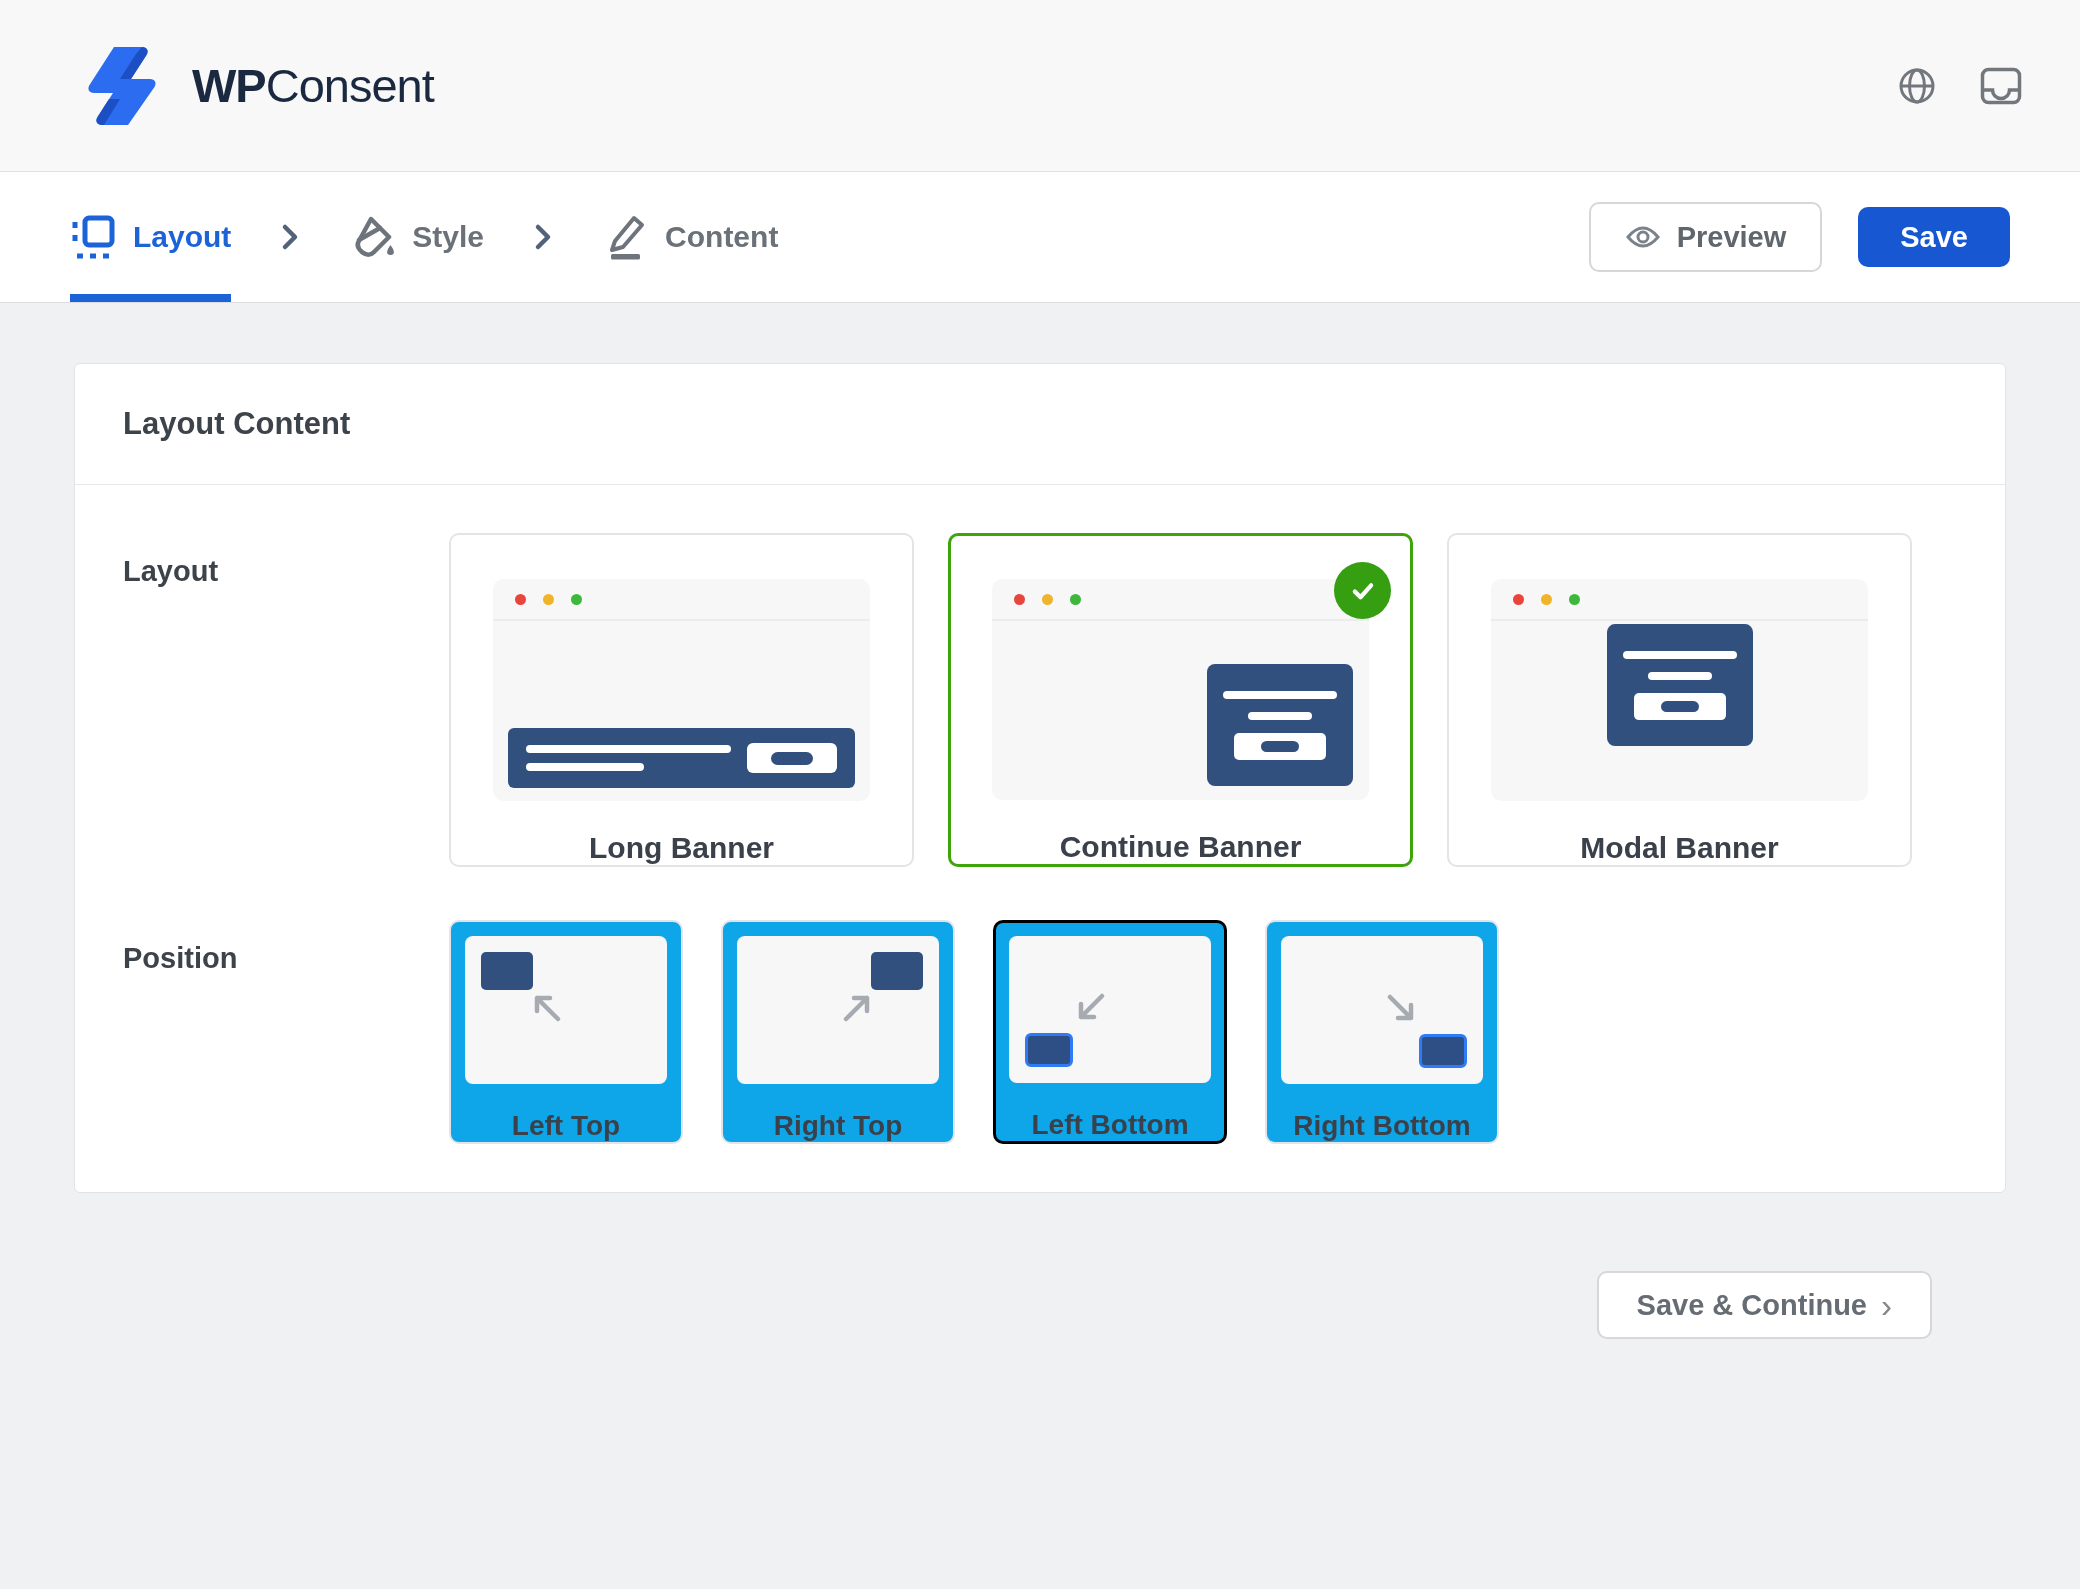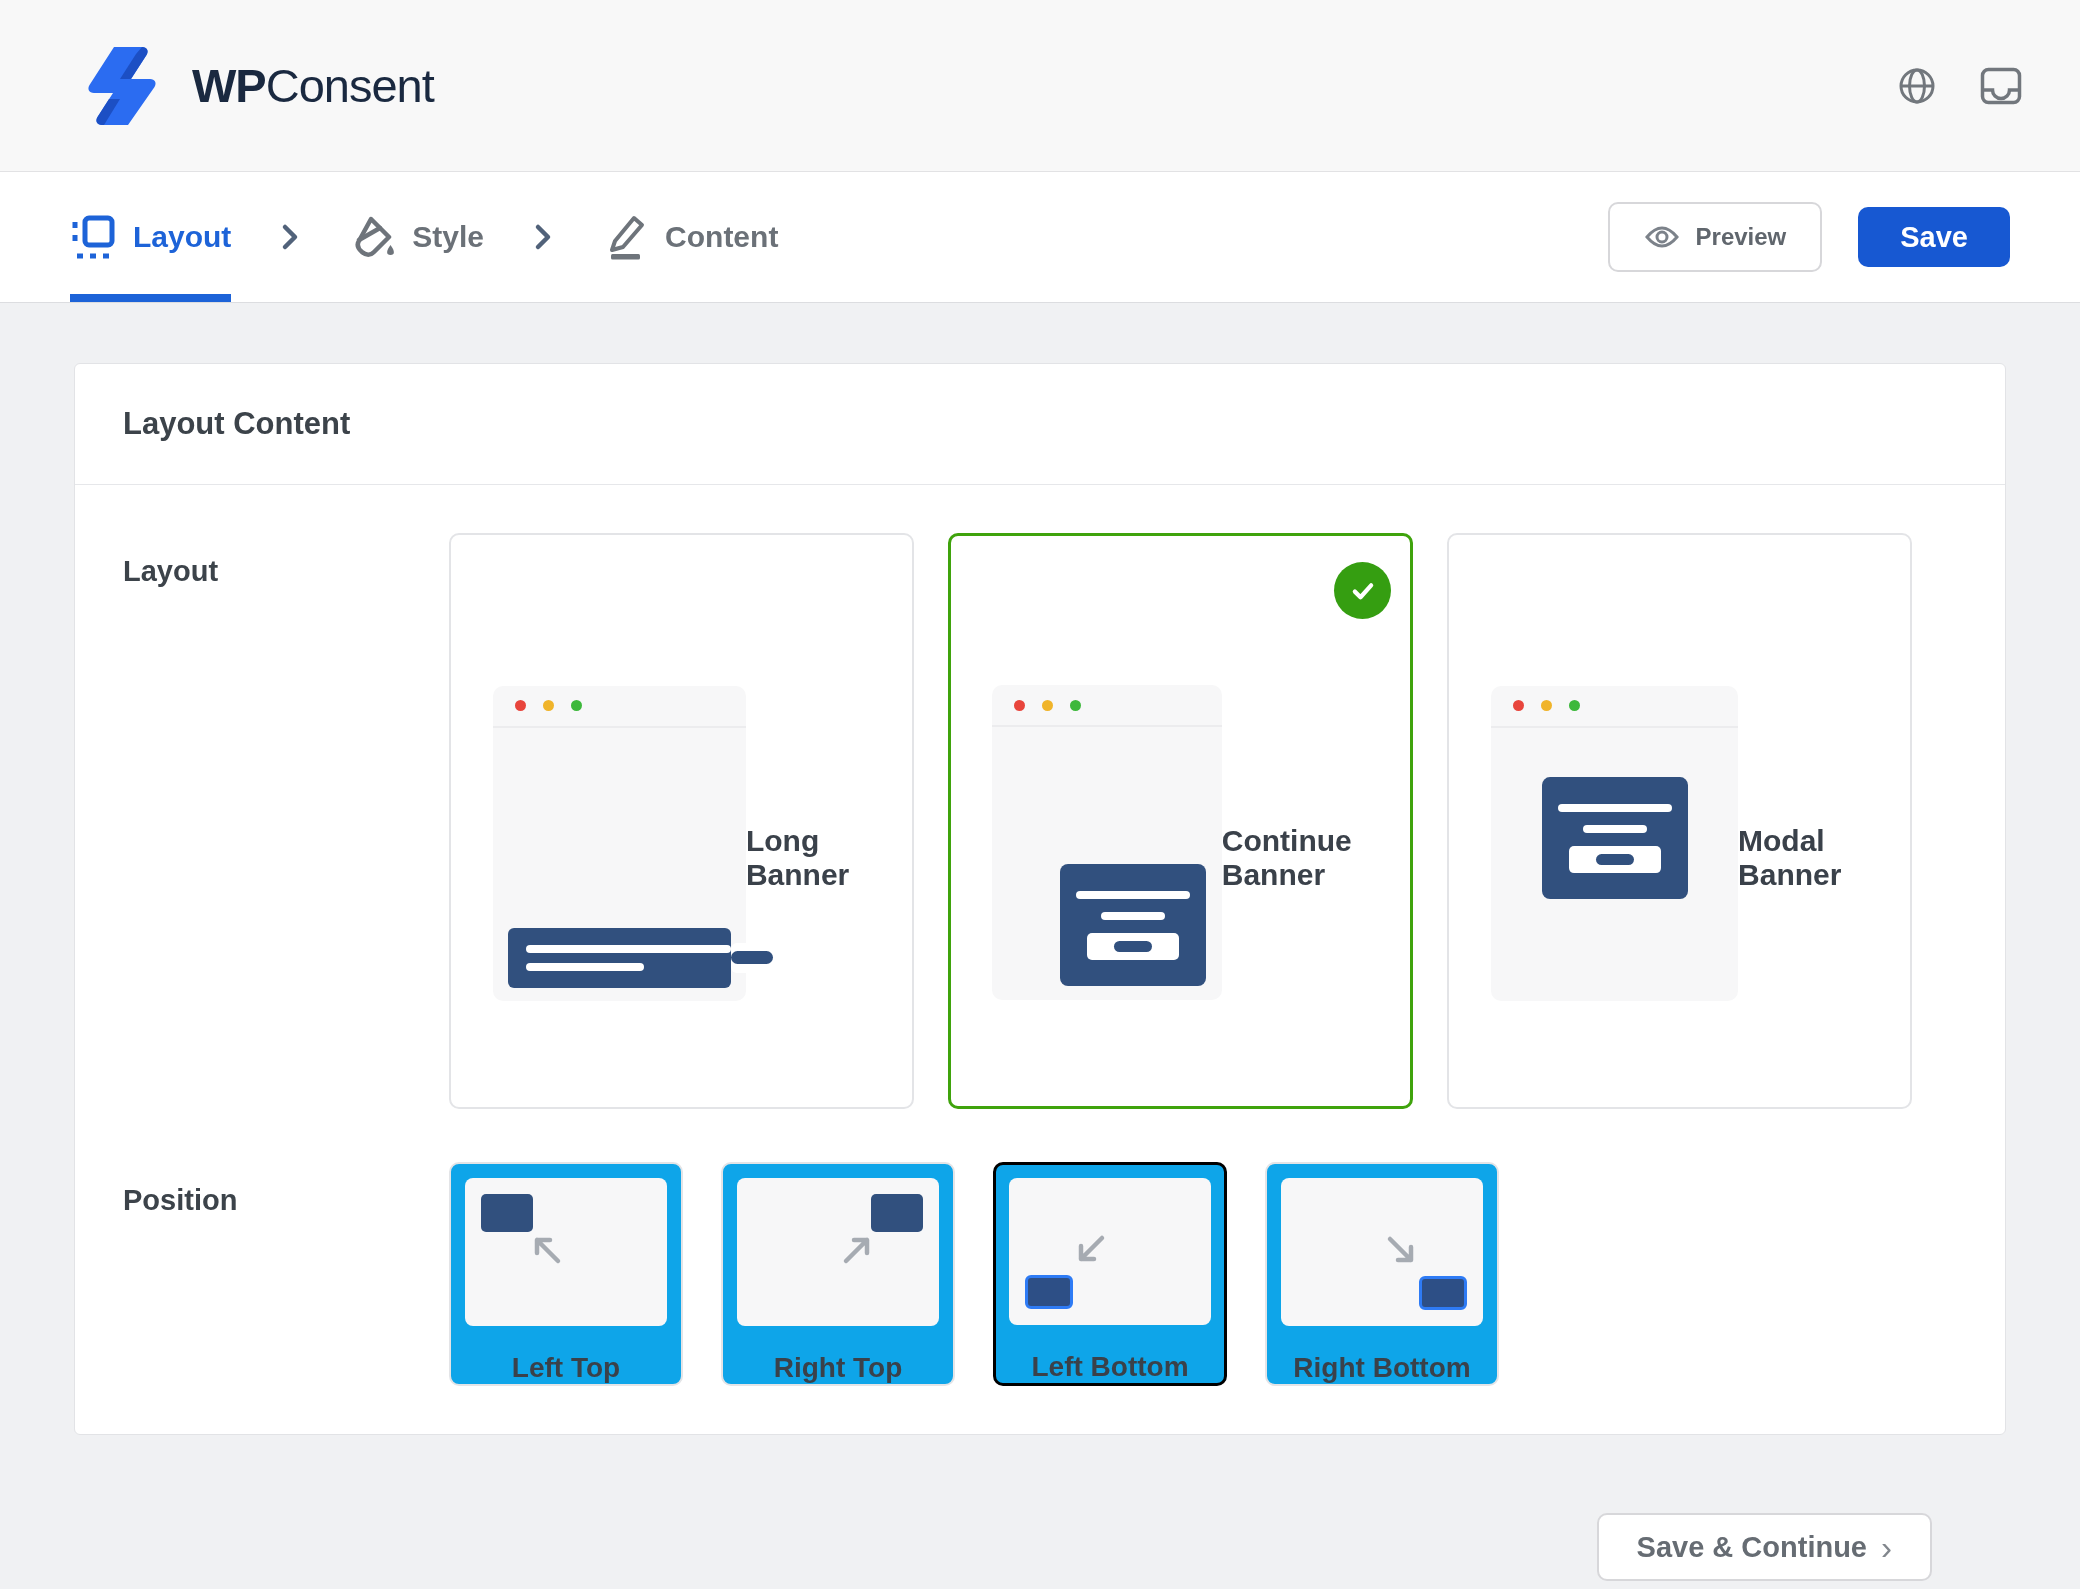--- a/index.html
+++ b/index.html
@@ -34,42 +34,42 @@
   }
   .tab.active { color:#1d63d8; }
   .tab.active::after {
     content:""; position:absolute; left:0; right:0; bottom:0; height:8px; background:#1d63d8;
   }
   .tab-sep { margin:0 50px; display:flex; }
   .nav-actions { margin-left:auto; display:flex; align-items:center; gap:36px; }
   .btn-preview {
     display:flex; align-items:center; gap:16px; height:70px; padding:0 34px;
     background:#fff; border:2px solid #d7d7da; border-radius:10px;
-    font-family:inherit; font-size:24px; font-weight:700; color:#60666d; cursor:pointer;
+    font-family:inherit; font-size:29px; font-weight:700; color:#60666d; cursor:pointer;
   }
   .btn-save {
     height:60px; padding:0 42px; background:#1758d2; border:none; border-radius:10px;
     font-family:inherit; font-size:29px; font-weight:700; color:#ffffff; cursor:pointer;
   }
 
   
   .content { padding:60px 74px 0; }
   .panel { background:#ffffff; border:1px solid #e2e3e6; border-radius:6px; }
   .panel-header { padding:42px 48px; border-bottom:1px solid #e6e7ea; }
   .panel-title { margin:0; font-size:31px; font-weight:700; color:#3c434a; line-height:36px; }
   .panel-body { padding:48px; }
   .setting-row { display:flex; }
   .setting-row + .setting-row { margin-top:53px; }
   .setting-label { width:326px; flex:none; padding-top:22px; font-size:29px; font-weight:700; color:#3c434a; }
 
   
   .layout-options { display:flex; gap:34px; }
   .layout-card {
-    width:465px; height:576px; background:#fff; border:2px solid #e3e4e7; border-radius:10px;
-    position:relative; display:flex; flex-direction:row; align-items:center;
+    width:465px; height:334px; background:#fff; border:2px solid #e3e4e7; border-radius:10px;
+    position:relative; display:flex; flex-direction:column; align-items:center;
     padding:44px 42px 0; cursor:pointer;
   }
   .layout-card.selected { border:3px solid #3fa30c; padding:43px 41px 0; }
   .browser { width:100%; height:315px; background:#f7f7f8; border-radius:10px; position:relative; }
   .browser-top { height:42px; border-bottom:2px solid #ececee; display:flex; align-items:center; gap:17px; padding-left:22px; }
   .dot { width:11px; height:11px; border-radius:50%; }
   .dot.red { background:#e8453c; }
   .dot.yellow { background:#f0b42a; }
   .dot.green { background:#3db83b; }
   .option-label { margin-top:30px; font-size:30px; font-weight:700; color:#3a414a; }

